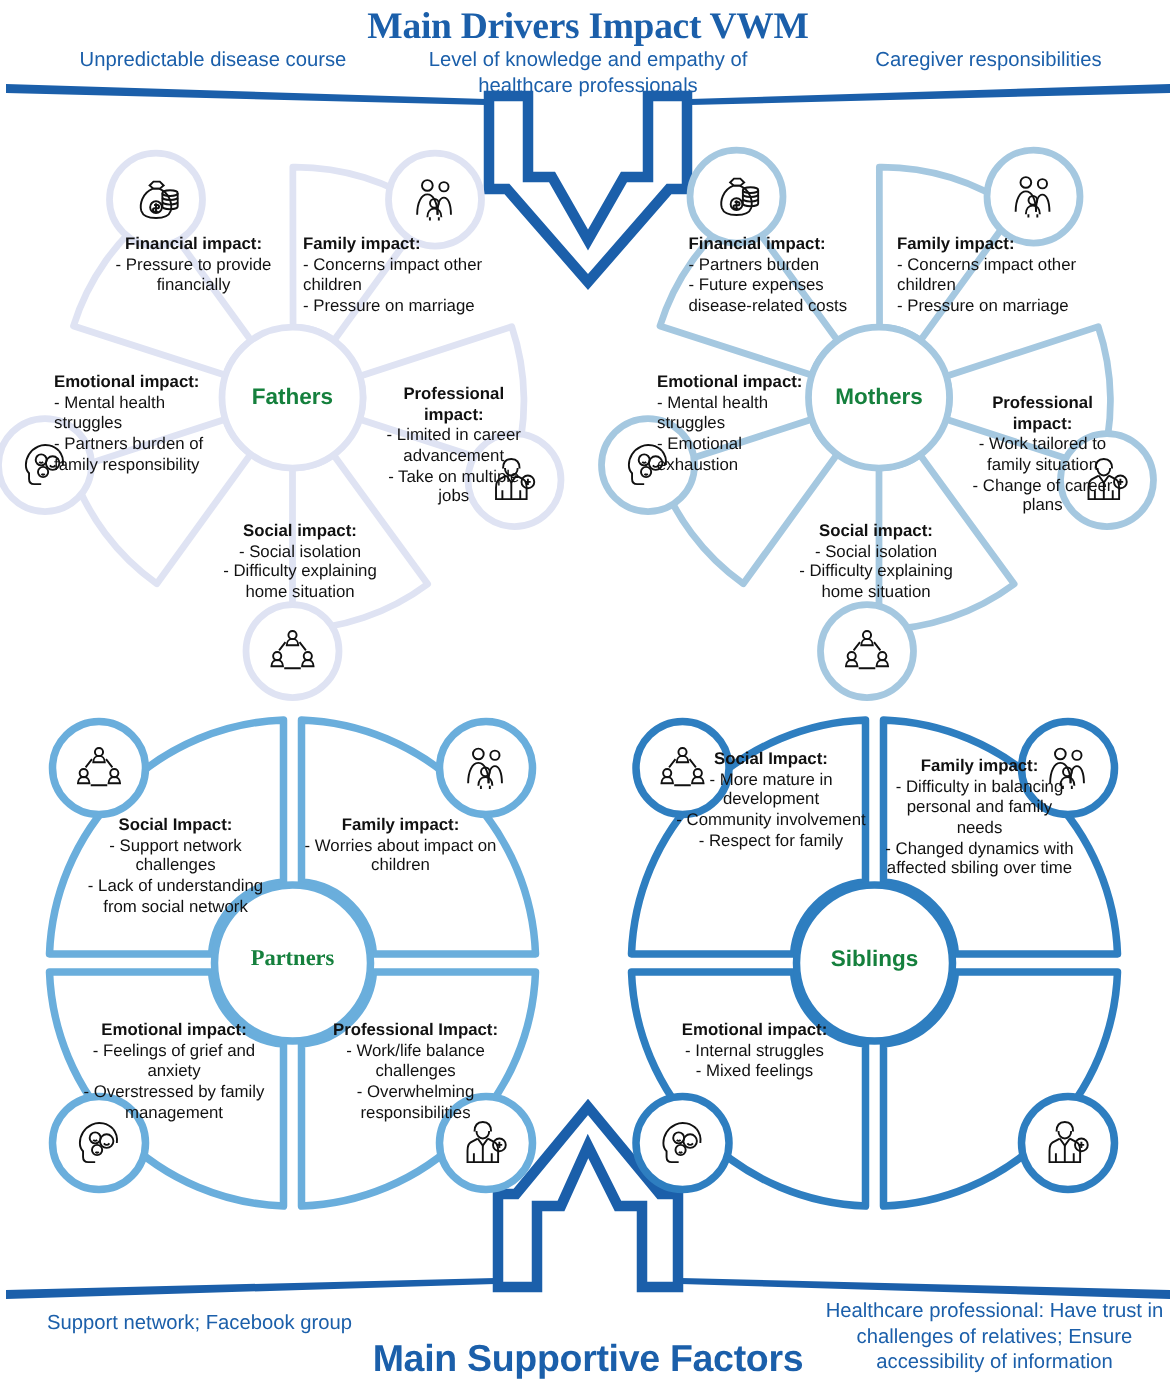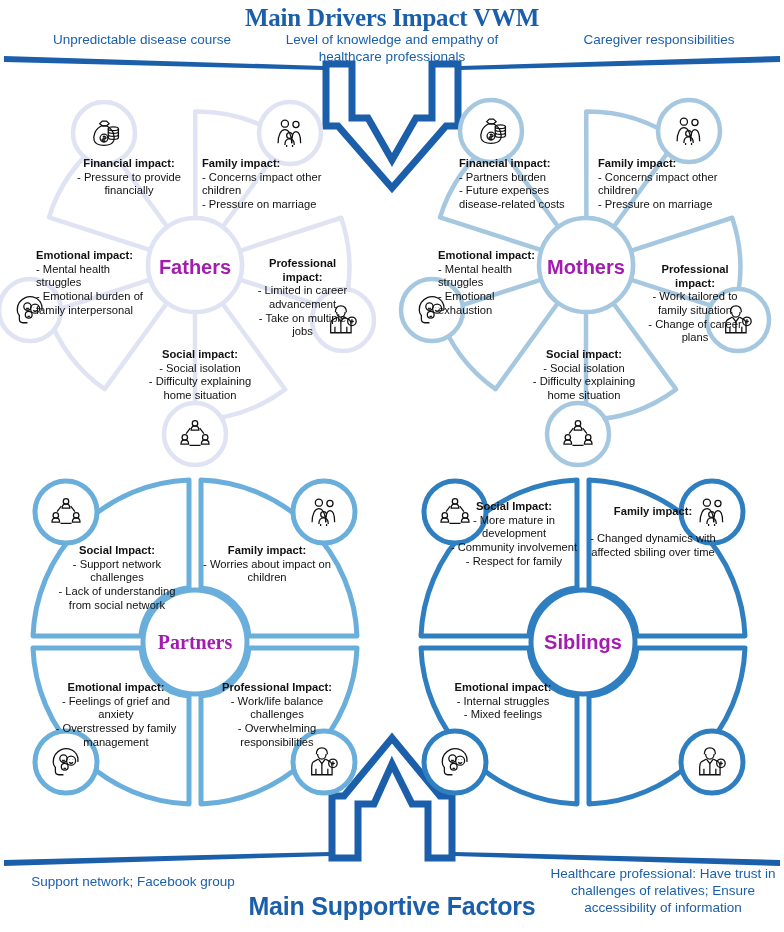--- a/index.html
+++ b/index.html
@@ -6,21 +6,21 @@
   body{width:784px;height:932px;position:relative;overflow:hidden;
        font-family:"Liberation Sans", sans-serif;color:#1a1a1a;}
   #root{position:relative;width:784px;height:932px;}
   svg.layer{position:absolute;left:0;top:0;width:784px;height:932px;overflow:visible;}
   .txt{position:absolute;}
   .hdr-title{font-weight:bold;font-size:25px;color:#1b5faa;letter-spacing:-0.2px;
              text-align:center;width:100%;}
   .drv{font-size:13.5px;color:#1b5faa;text-align:center;line-height:1.25;}
   .cap{font-size:11.2px;line-height:1.22;text-align:center;color:#111;}
   .cap b{font-weight:bold;}
-  .center-label{font-weight:bold;font-size:20px;text-align:center;color:#a21caf;}
+  .center-label{font-weight:bold;font-size:15px;text-align:center;color:#15803d;}
   .icon-wrap{position:absolute;display:flex;align-items:center;justify-content:center;}
   .icon-wrap svg{display:block;}
 </style>
 </head>
 <body>
 
 <div id="root">
 
   <div class="txt hdr-title" style="left:0;top:4px;font-family:Liberation Serif, serif;">Main Drivers Impact VWM</div>
 
@@ -395,21 +395,21 @@
 
   <div class="txt cap" style="left:135px;top:348px;width:130px;">
     <b>Social impact:</b><br>
     <span>- Social isolation</span><br>
     <span>- Difficulty explaining home situation</span>
   </div>
 
   <div class="txt cap" style="left:36px;top:249px;width:108px;text-align:left;">
     <b>Emotional impact:</b><br>
     <span>- Mental health struggles</span><br>
-    <span>- Emotional burden of family interpersonal</span>
+    <span>- Partners burden of family responsibility</span>
   </div>
 
   <div class="txt cap" style="left:459px;top:157px;width:122px;text-align:left;">
     <b>Financial impact:</b><br>
     <span>- Partners burden</span><br>
     <span>- Future expenses disease-related costs</span>
   </div>
 
   <div class="txt cap" style="left:598px;top:157px;width:122px;text-align:left;">
     <b>Family impact:</b><br>
@@ -460,21 +460,21 @@
 
   <div class="txt cap" style="left:450px;top:500px;width:128px;">
     <b>Social Impact:</b><br>
     <span>- More mature in development</span><br>
     <span>- Community involvement</span><br>
     <span>- Respect for family</span>
   </div>
 
   <div class="txt cap" style="left:589px;top:505px;width:128px;">
     <b>Family impact:</b><br>
-    <br>
+    <span>- Difficulty in balancing personal and family needs</span><br>
     <span>- Changed dynamics with affected sbiling over time</span>
   </div>
 
   <div class="txt cap" style="left:442px;top:681px;width:122px;">
     <b>Emotional impact:</b><br>
     <span>- Internal struggles</span><br>
     <span>- Mixed feelings</span>
   </div>
 
 

